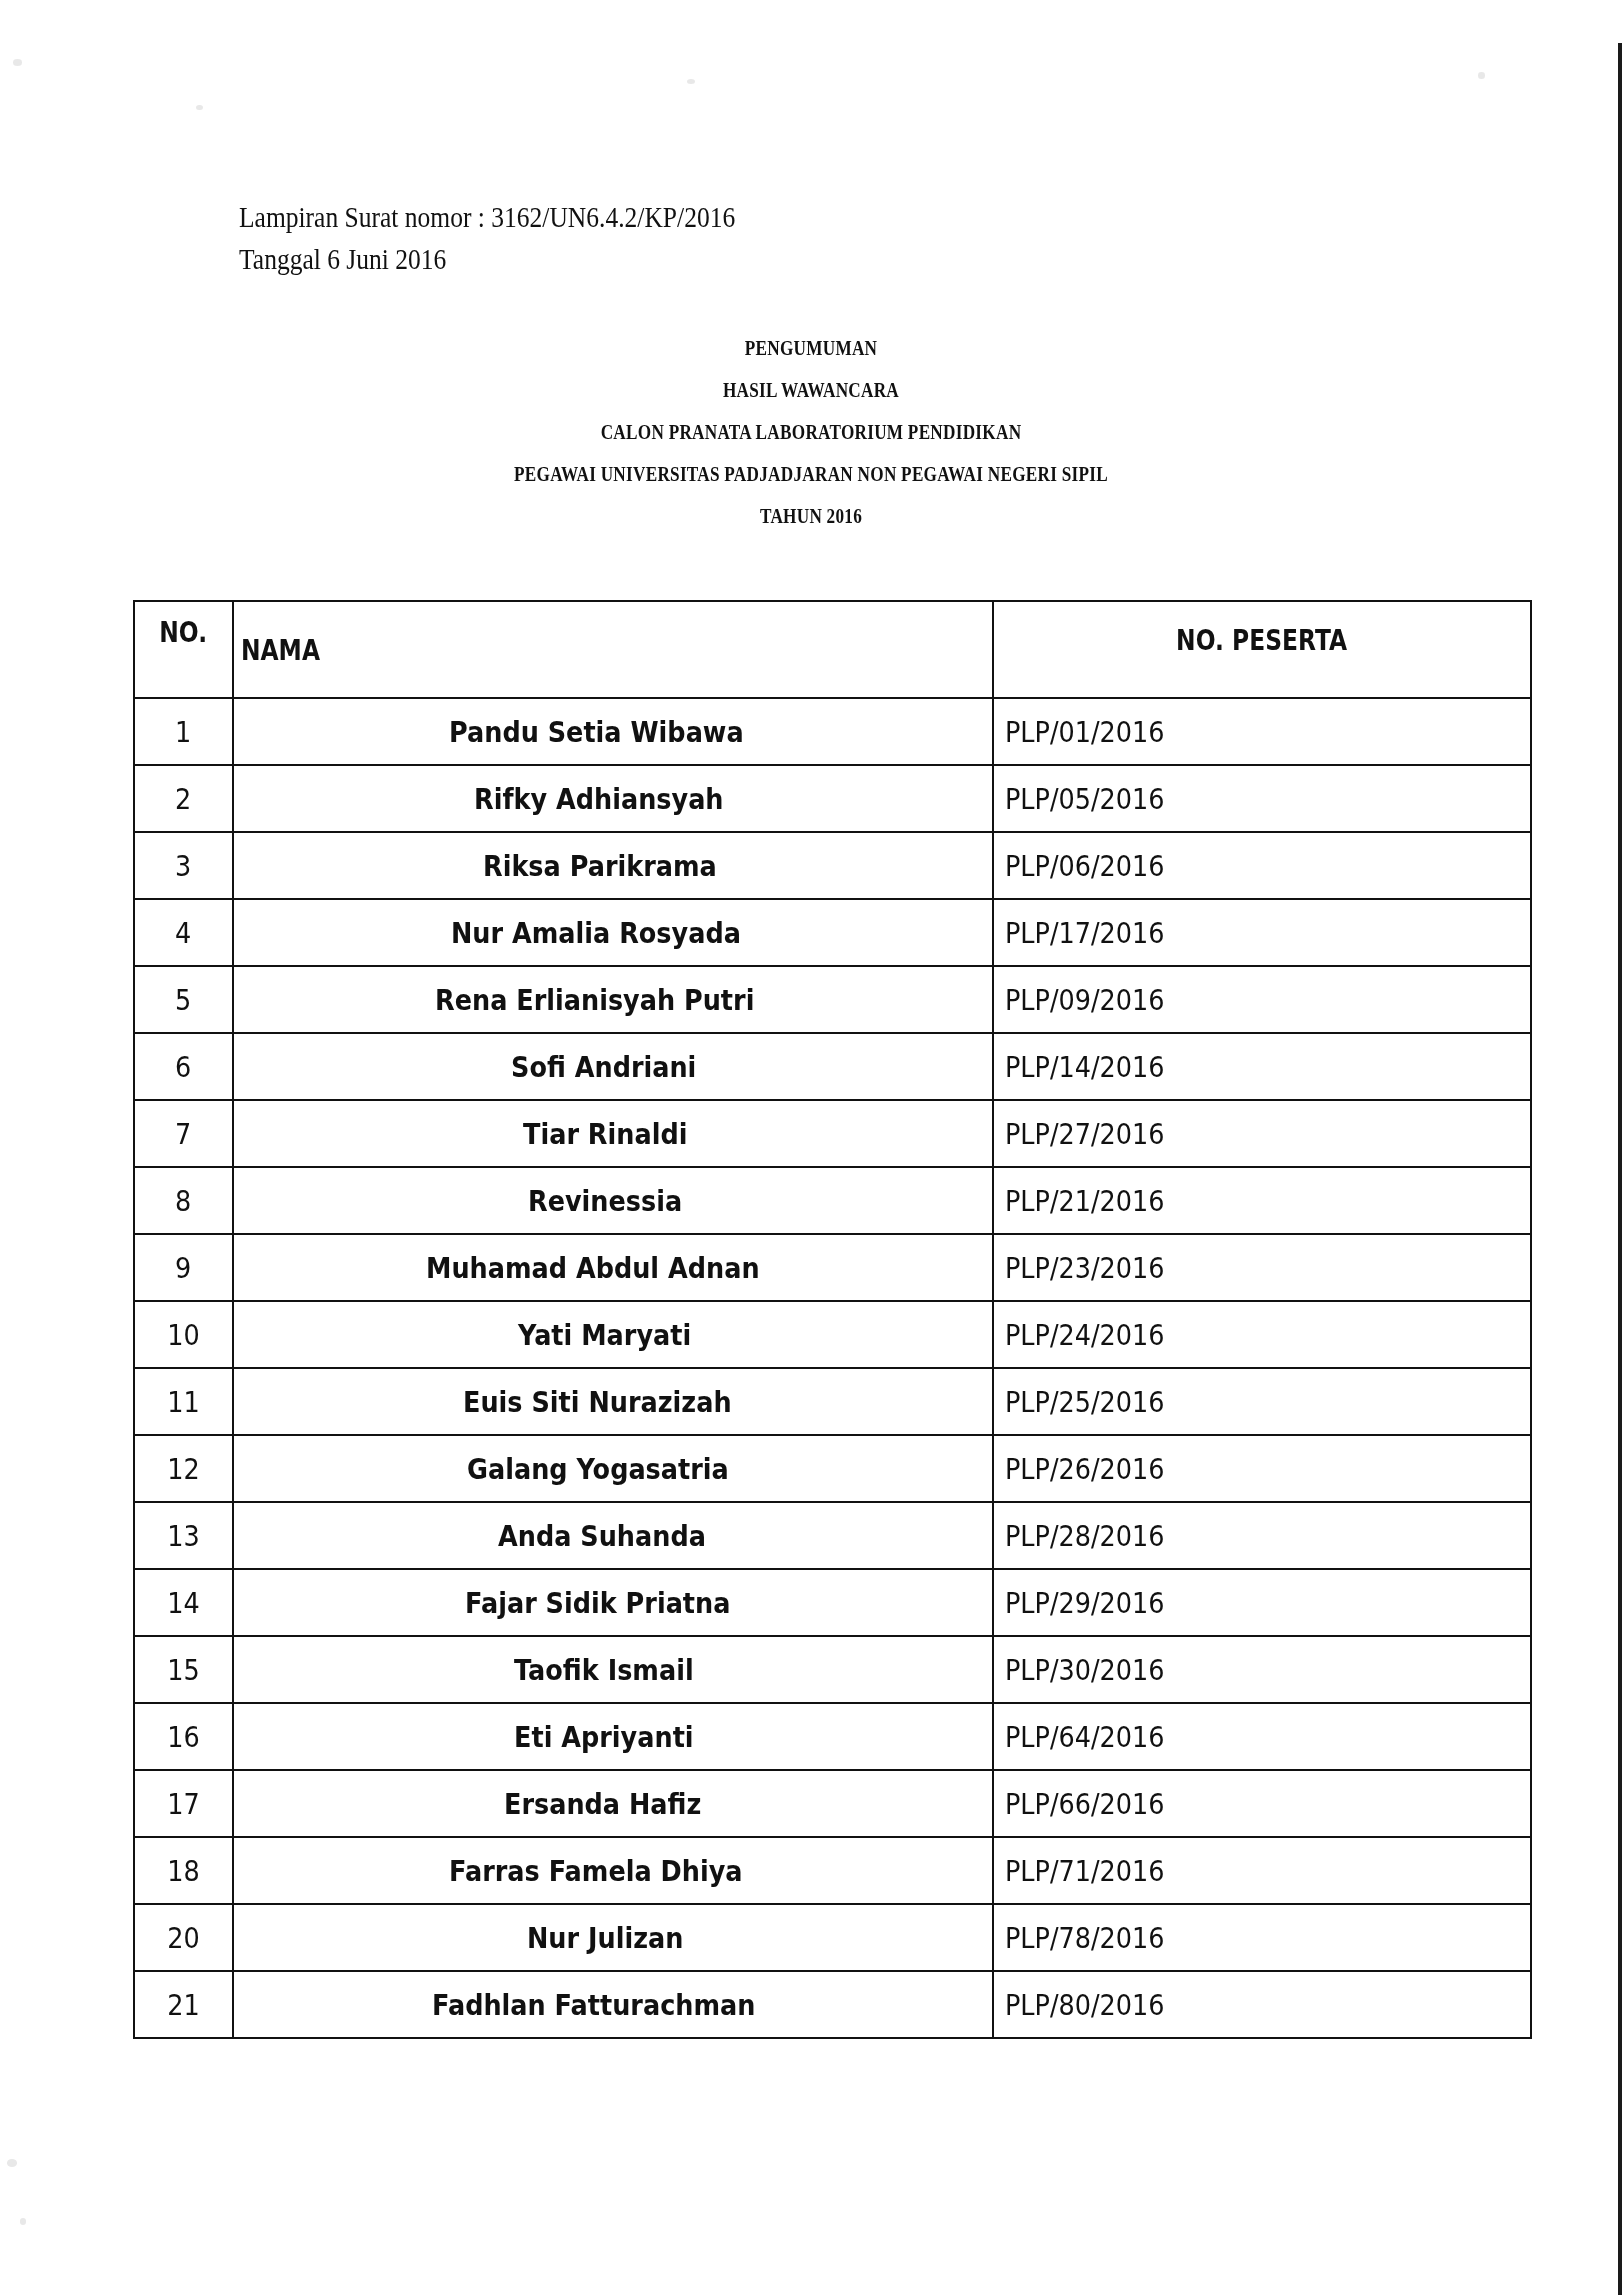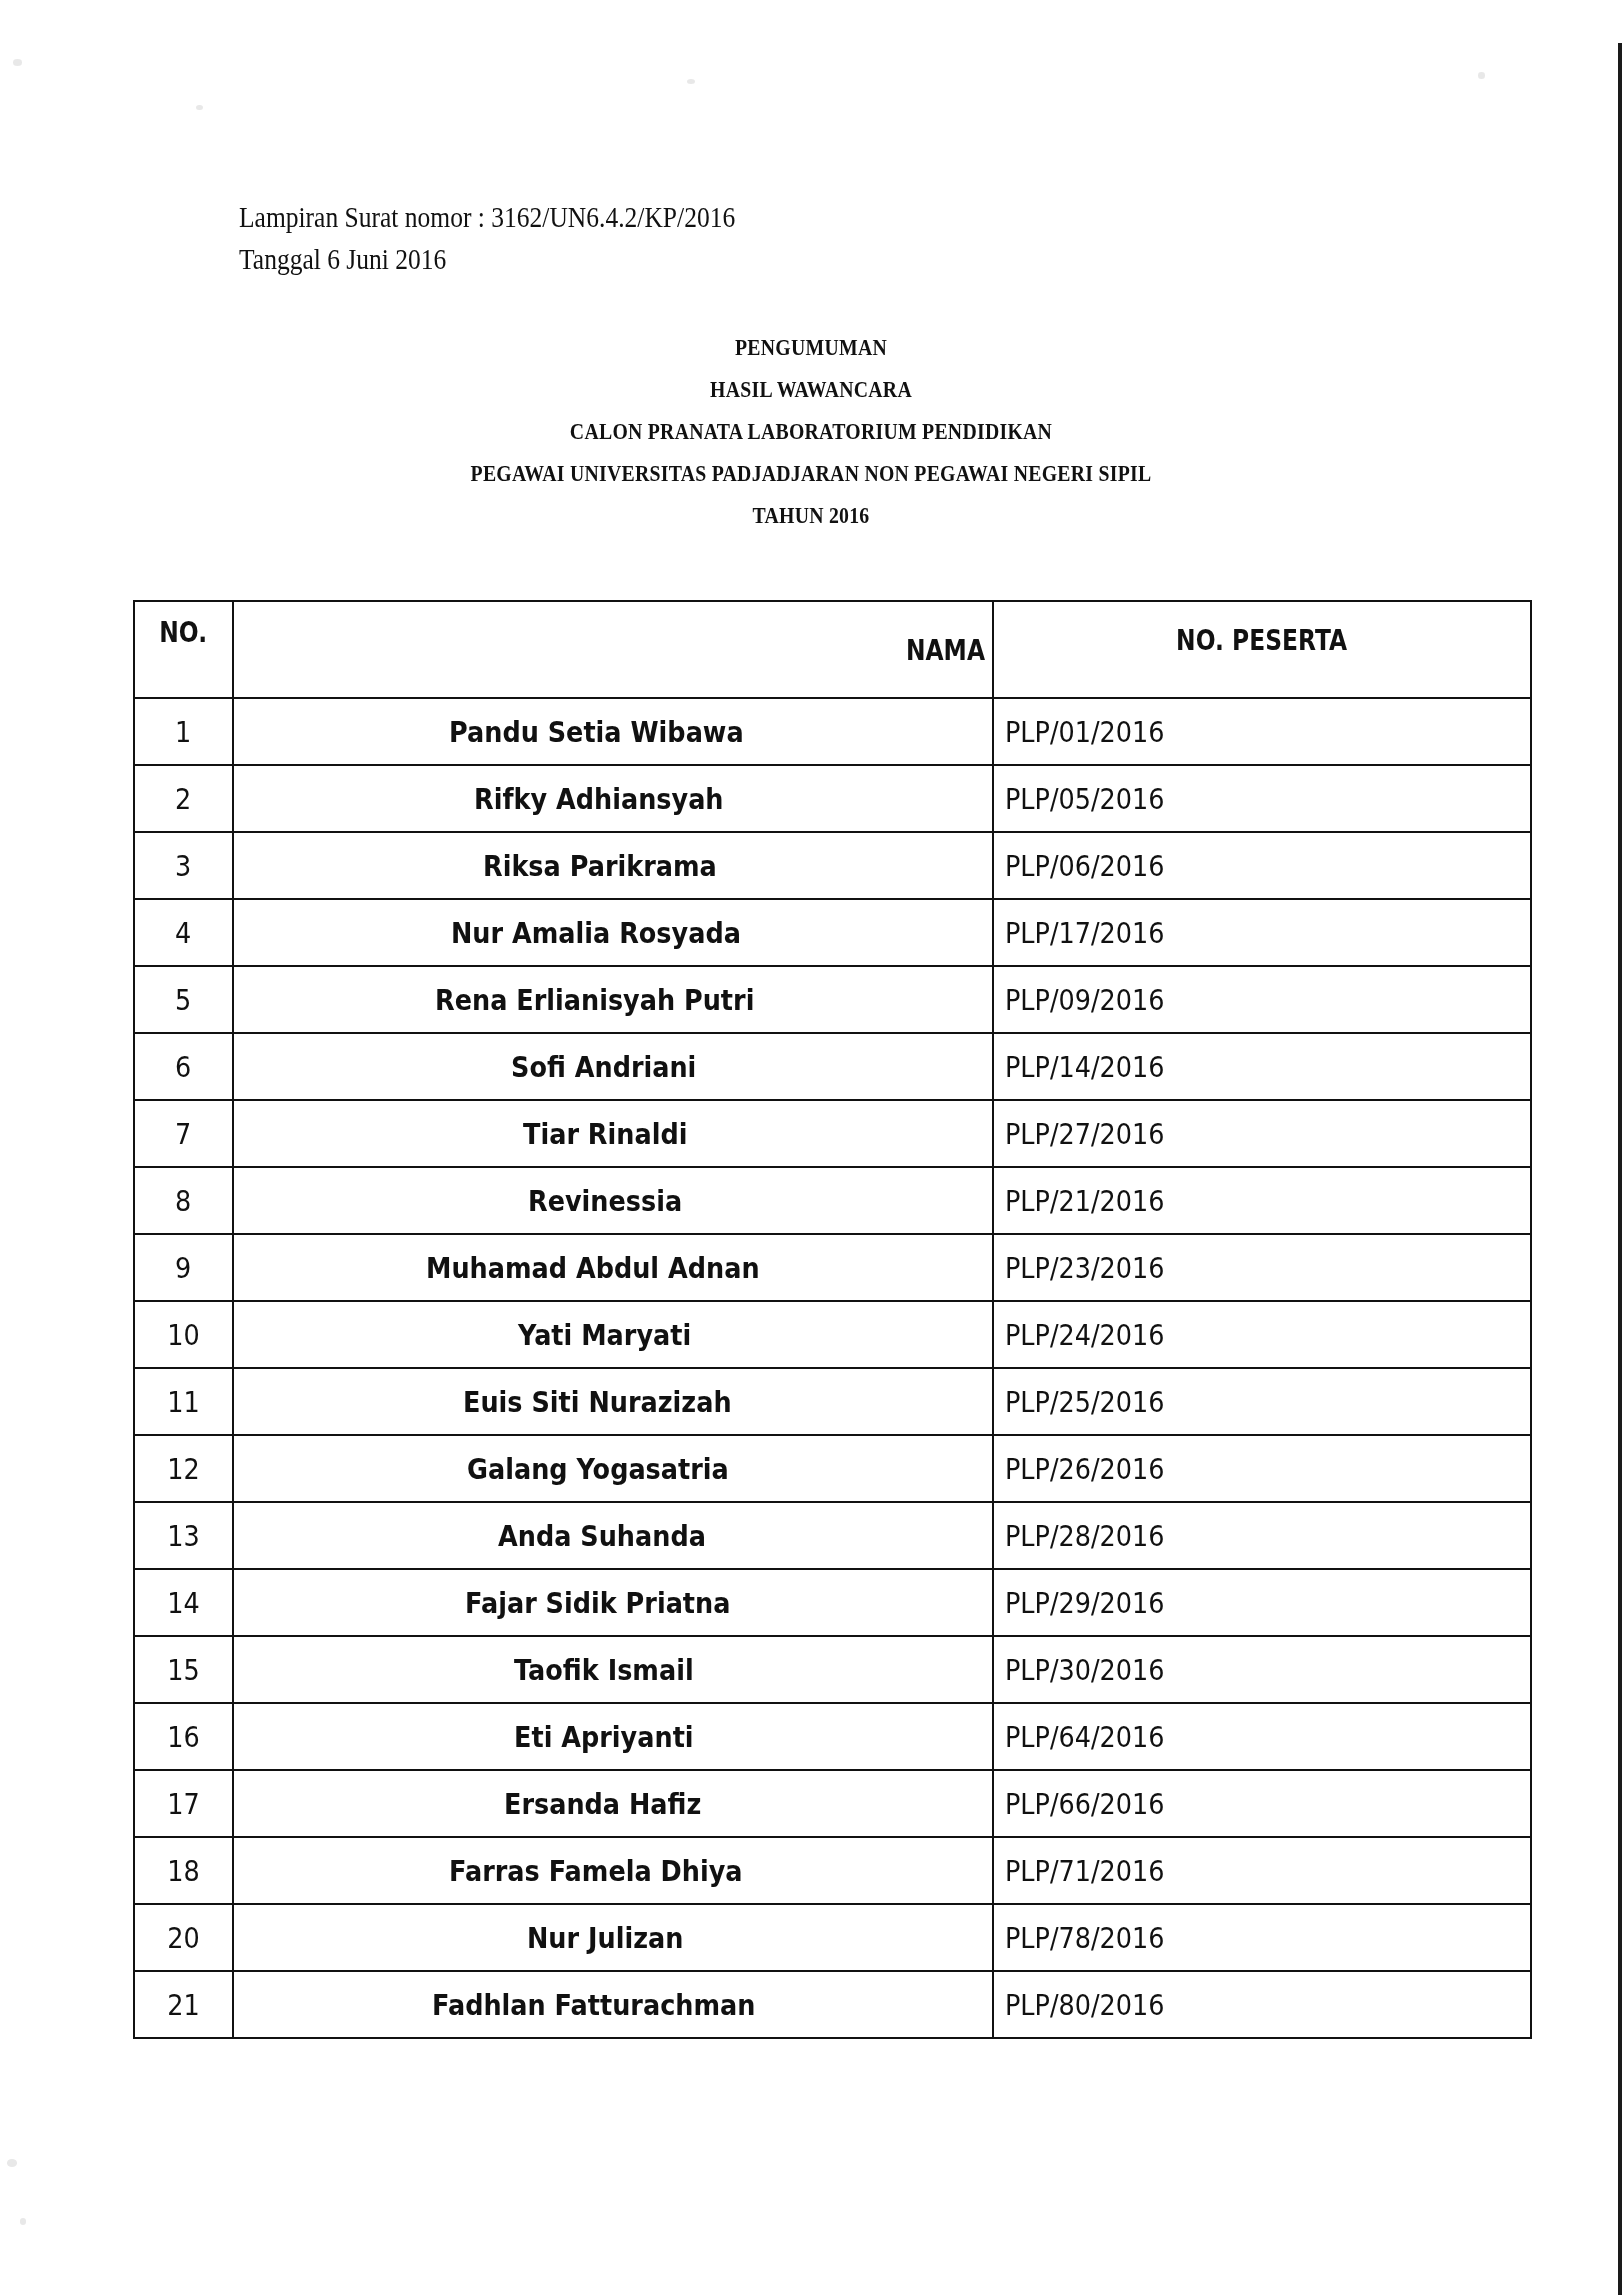--- a/index.html
+++ b/index.html
@@ -39,21 +39,21 @@
       transform-origin: left top;
     }
     .title-block {
       position: absolute;
       left: 0;
       width: 1622px;
       top: 327px;
       text-align: center;
       font-family: "Liberation Serif", serif;
       font-weight: bold;
-      font-size: 23px;
+      font-size: 20px;
       line-height: 42px;
       letter-spacing: 0.3px;
     }
     .title-block div {
       display: block;
       transform: scaleX(0.86);
     }
     table.results {
       position: absolute;
       left: 133px;
@@ -73,21 +73,21 @@
       font-size: 27.5px;
     }
     table.results td {
       height: 65px;
     }
     .col-no { width: 97px; text-align: center; }
     .col-name { width: 751px; text-align: center; padding-left: 6.5px !important; font-weight: bold; }
     .col-id { }
     th.col-no { vertical-align: top; padding-top: 14.4px !important; }
     th.col-id { vertical-align: top; padding-top: 22px !important; }
-    th.col-name { vertical-align: middle; padding-left: 0 !important; text-align: right; }
+    th.col-name { vertical-align: middle; padding-left: 0 !important; text-align: left; }
     td span.cond {
       display: inline-block;
       transform: scaleX(0.88);
       transform-origin: left center;
       white-space: nowrap;
     }
     td.col-id span.cond, td.col-no span.cond, th span.cond {
       transform-origin: center center;
     }
     th span.cond {

